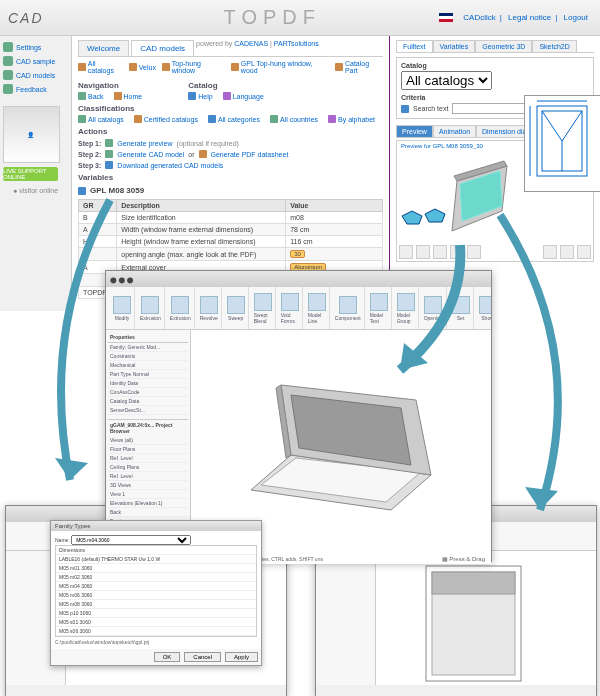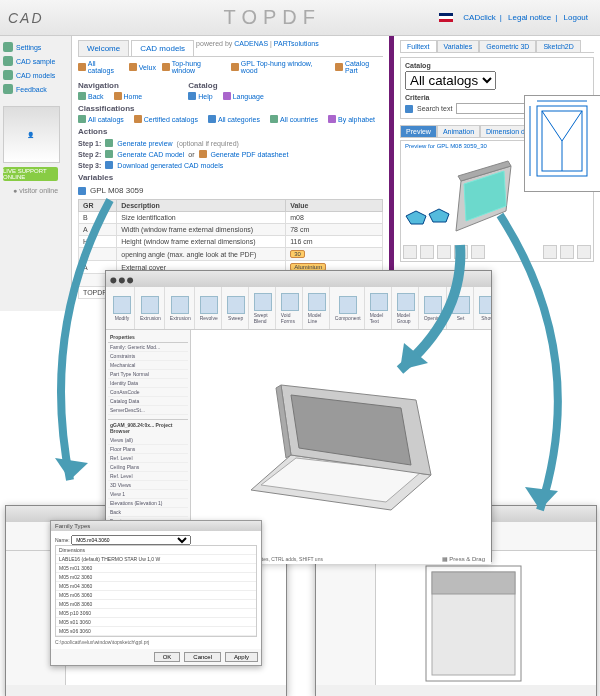--- a/index.html
+++ b/index.html
@@ -10,39 +10,39 @@
 .top-links span{margin:0 4px;cursor:pointer}
 .flag{display:inline-block;width:14px;height:9px;background:linear-gradient(to bottom,#012169 33%,#fff 33% 66%,#c8102e 66%);margin-right:6px;vertical-align:middle}
 .main{display:flex;height:275px}
 .sidebar{width:65px;background:#f0f0f0;border-right:1px solid #ccc;padding:4px 3px;font-size:7px}
 .sidebar-item{display:flex;align-items:center;padding:2px 0;color:#0066cc;cursor:pointer}
 .sidebar-item .ico{width:10px;height:10px;background:#6a8;margin-right:3px;border-radius:2px}
 .visitor-box{margin-top:10px;width:55px;height:55px;background:linear-gradient(#ddd,#fff);border:1px solid #ccc;display:flex;align-items:center;justify-content:center;font-size:6px;color:#888;text-align:center}
 .online-badge{margin-top:4px;width:55px;height:14px;background:#8c4;color:#fff;font-size:6px;display:flex;align-items:center;justify-content:center;border-radius:2px}
 .vis-count{margin-top:6px;font-size:7px;color:#888;text-align:center}
 .content{flex:1;display:flex}
-.left-panel{width:305px;padding:4px 6px;border-right:5px solid #701a75}
+.left-panel{width:305px;padding:4px 6px;border-right:1px solid #701a75}
 .tabs{display:flex;border-bottom:1px solid #ccc;font-size:8px}
 .tab{padding:3px 8px;background:#f0f0f0;border:1px solid #ccc;border-bottom:none;margin-right:2px;cursor:pointer;color:#0066cc}
 .tab.active{background:#fff}
 .breadcrumb{font-size:7px;color:#0066cc;padding:3px 0;display:flex;gap:6px}
 .breadcrumb span{display:inline-flex;align-items:center;gap:2px}
 .bc-ico{width:8px;height:8px;background:#c84;border-radius:1px;display:inline-block}
 .powered{float:right;font-size:7px;color:#888}
 .powered a{color:#0066cc}
 .section-title{font-weight:bold;font-size:8px;color:#556;margin:4px 0 2px}
 .section-row{display:flex;gap:10px;font-size:7px}
 .link-item{color:#0066cc;display:inline-flex;align-items:center;gap:2px;cursor:pointer}
 .mico{width:8px;height:8px;background:#6a8;border-radius:1px;display:inline-block}
 .mico.blue{background:#48c}
 .mico.orange{background:#c84}
 .mico.purple{background:#a6c}
 .step{font-size:7px;margin:3px 0;display:flex;align-items:center;gap:4px}
 .step-label{font-weight:bold;color:#556}
-.var-title{display:flex;align-items:flex-end;gap:4px;font-size:8px;font-weight:normal;margin:4px 0}
+.var-title{display:flex;align-items:flex-end;gap:4px;font-size:8px;font-weight:bold;margin:4px 0}
 table.vars{width:100%;border-collapse:collapse;font-size:7px}
 table.vars th{background:#e8e8e8;padding:2px 4px;text-align:left;border:1px solid #ccc;font-weight:bold}
 table.vars td{padding:2px 4px;border:1px solid #ddd}
 table.vars tr:nth-child(even) td{background:#f7f7f7}
 .badge-val{display:inline-block;padding:0 3px;background:#fc6;border:1px solid #c84;border-radius:2px;font-size:6px}
 .right-panel{flex:1;padding:4px 6px}
 .rtabs{display:flex;font-size:7px;border-bottom:1px solid #ccc}
 .rtab{padding:2px 6px;background:#f0f0f0;border:1px solid #ccc;border-bottom:none;cursor:pointer;color:#0066cc}
 .rtab.active{background:#fff}
 .catalog-box{border:1px solid #ccc;padding:4px;margin-top:4px;font-size:7px}

